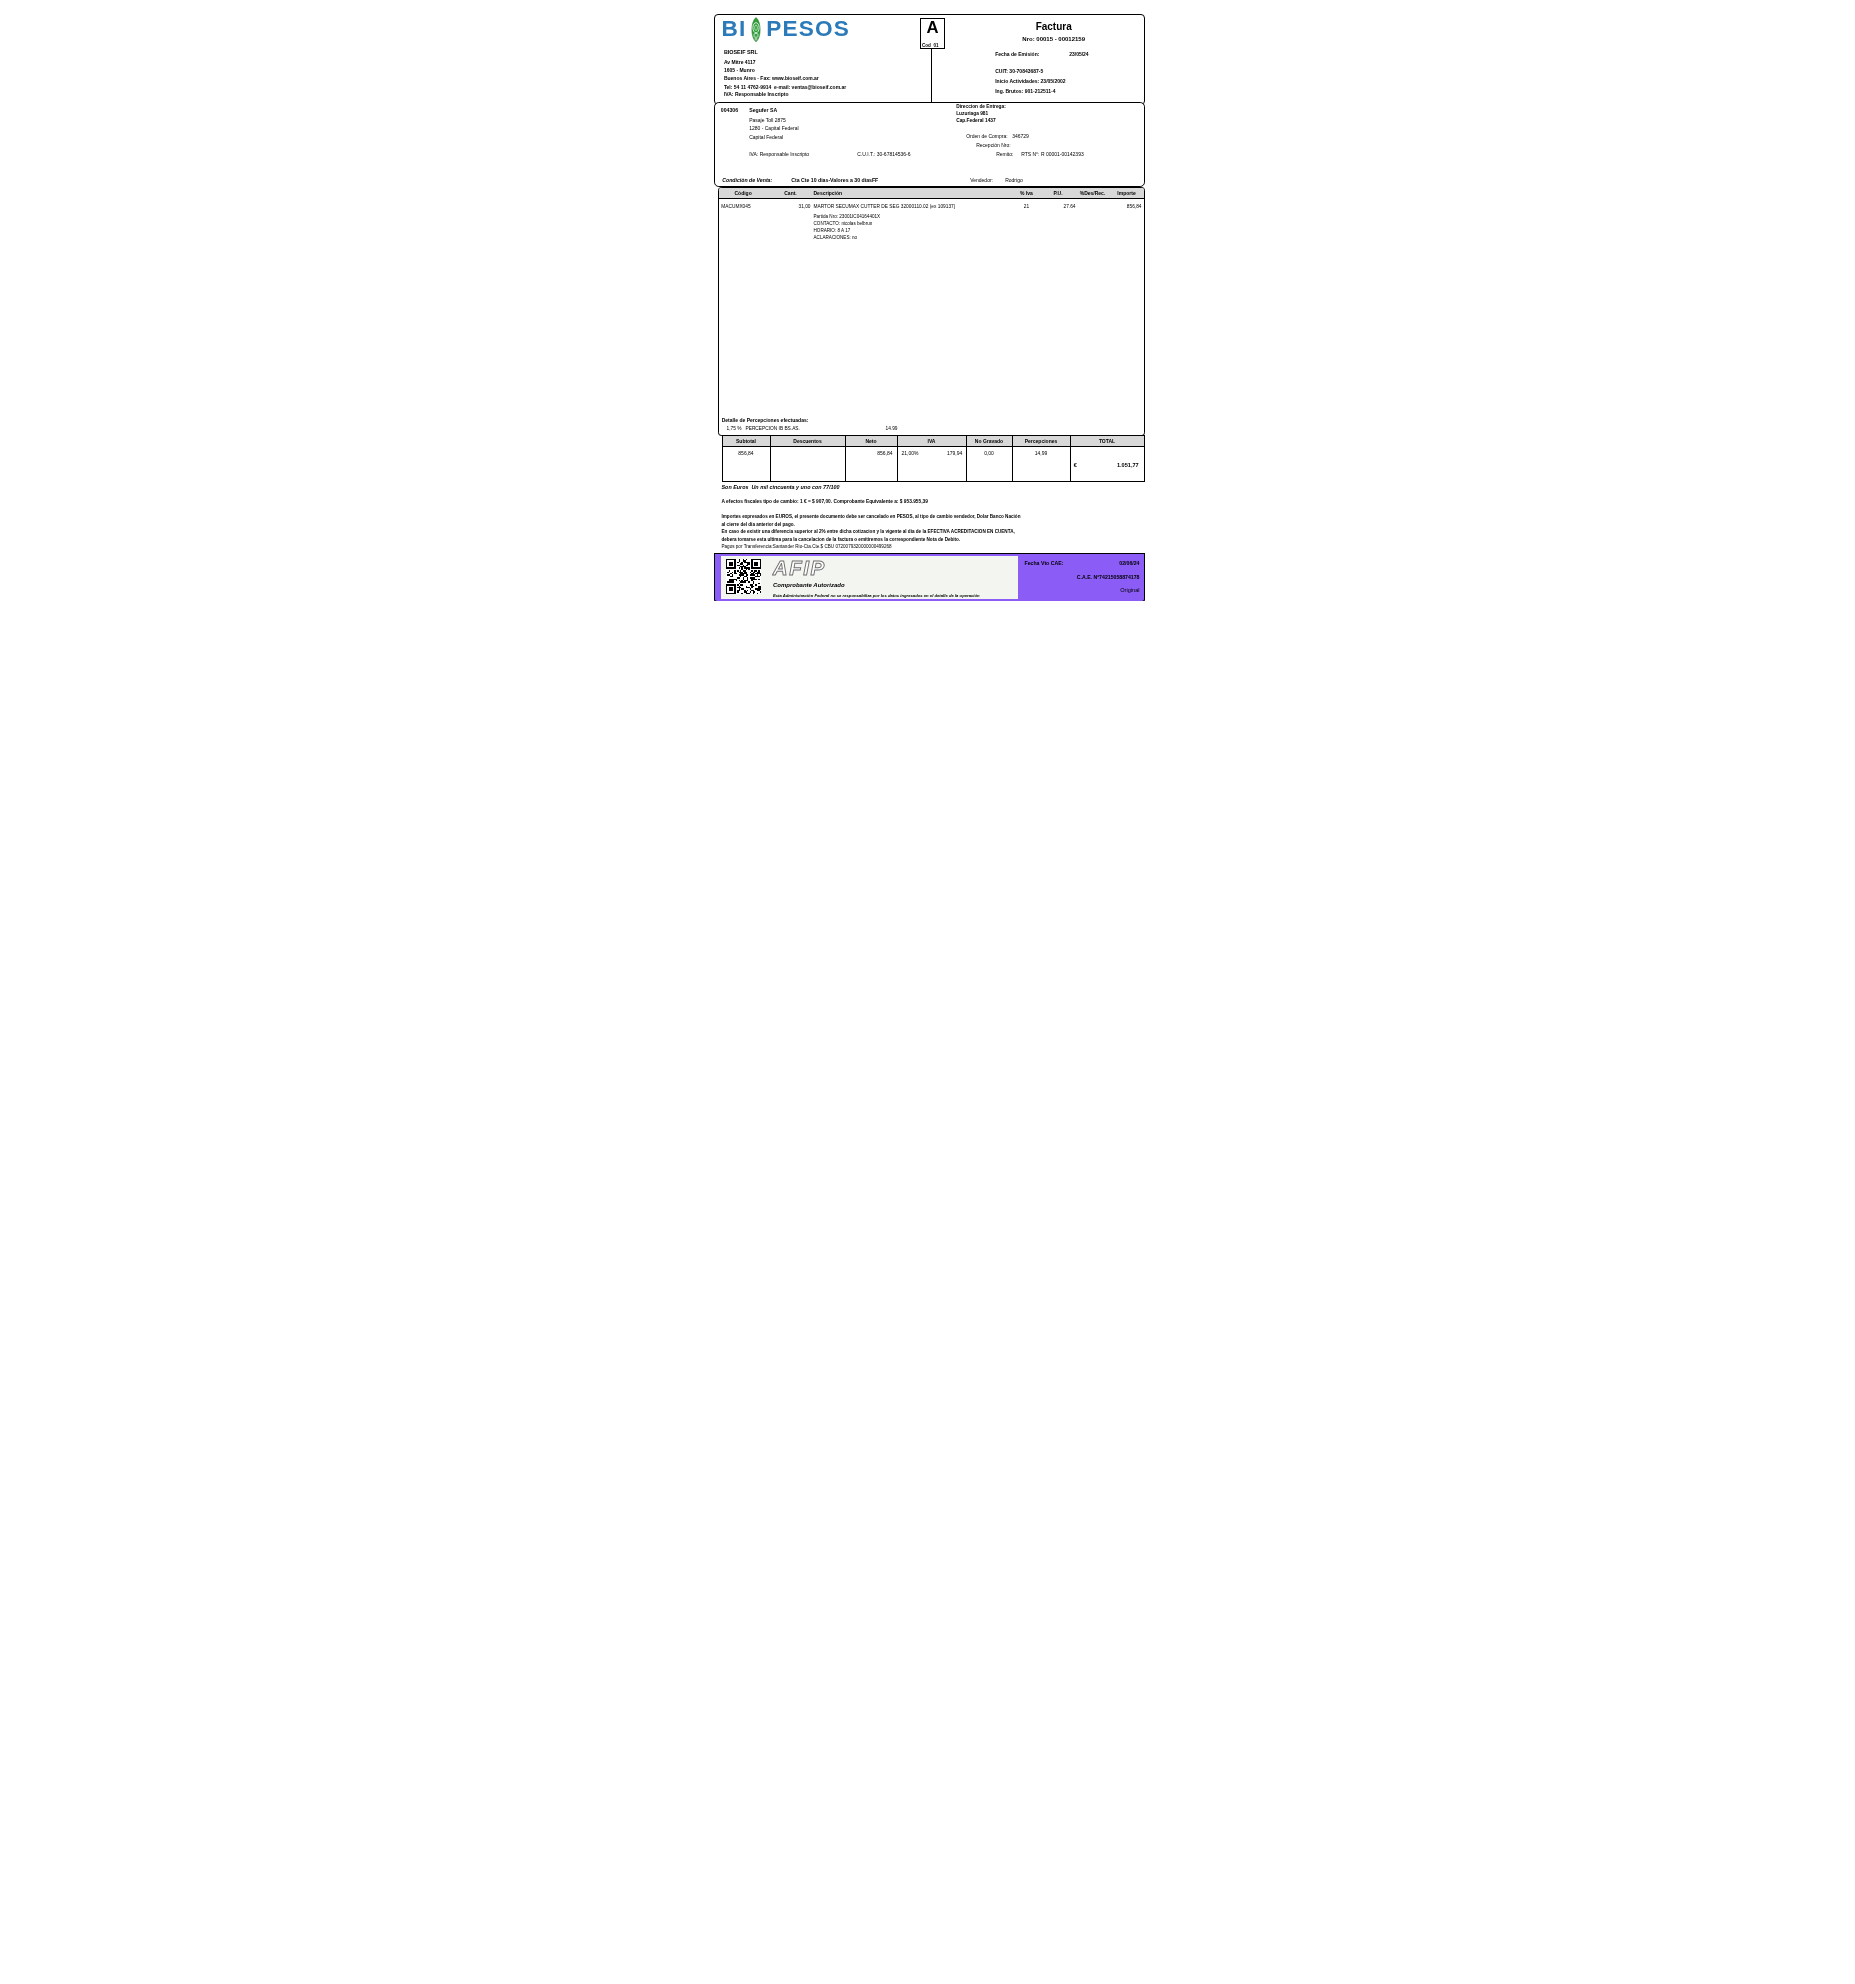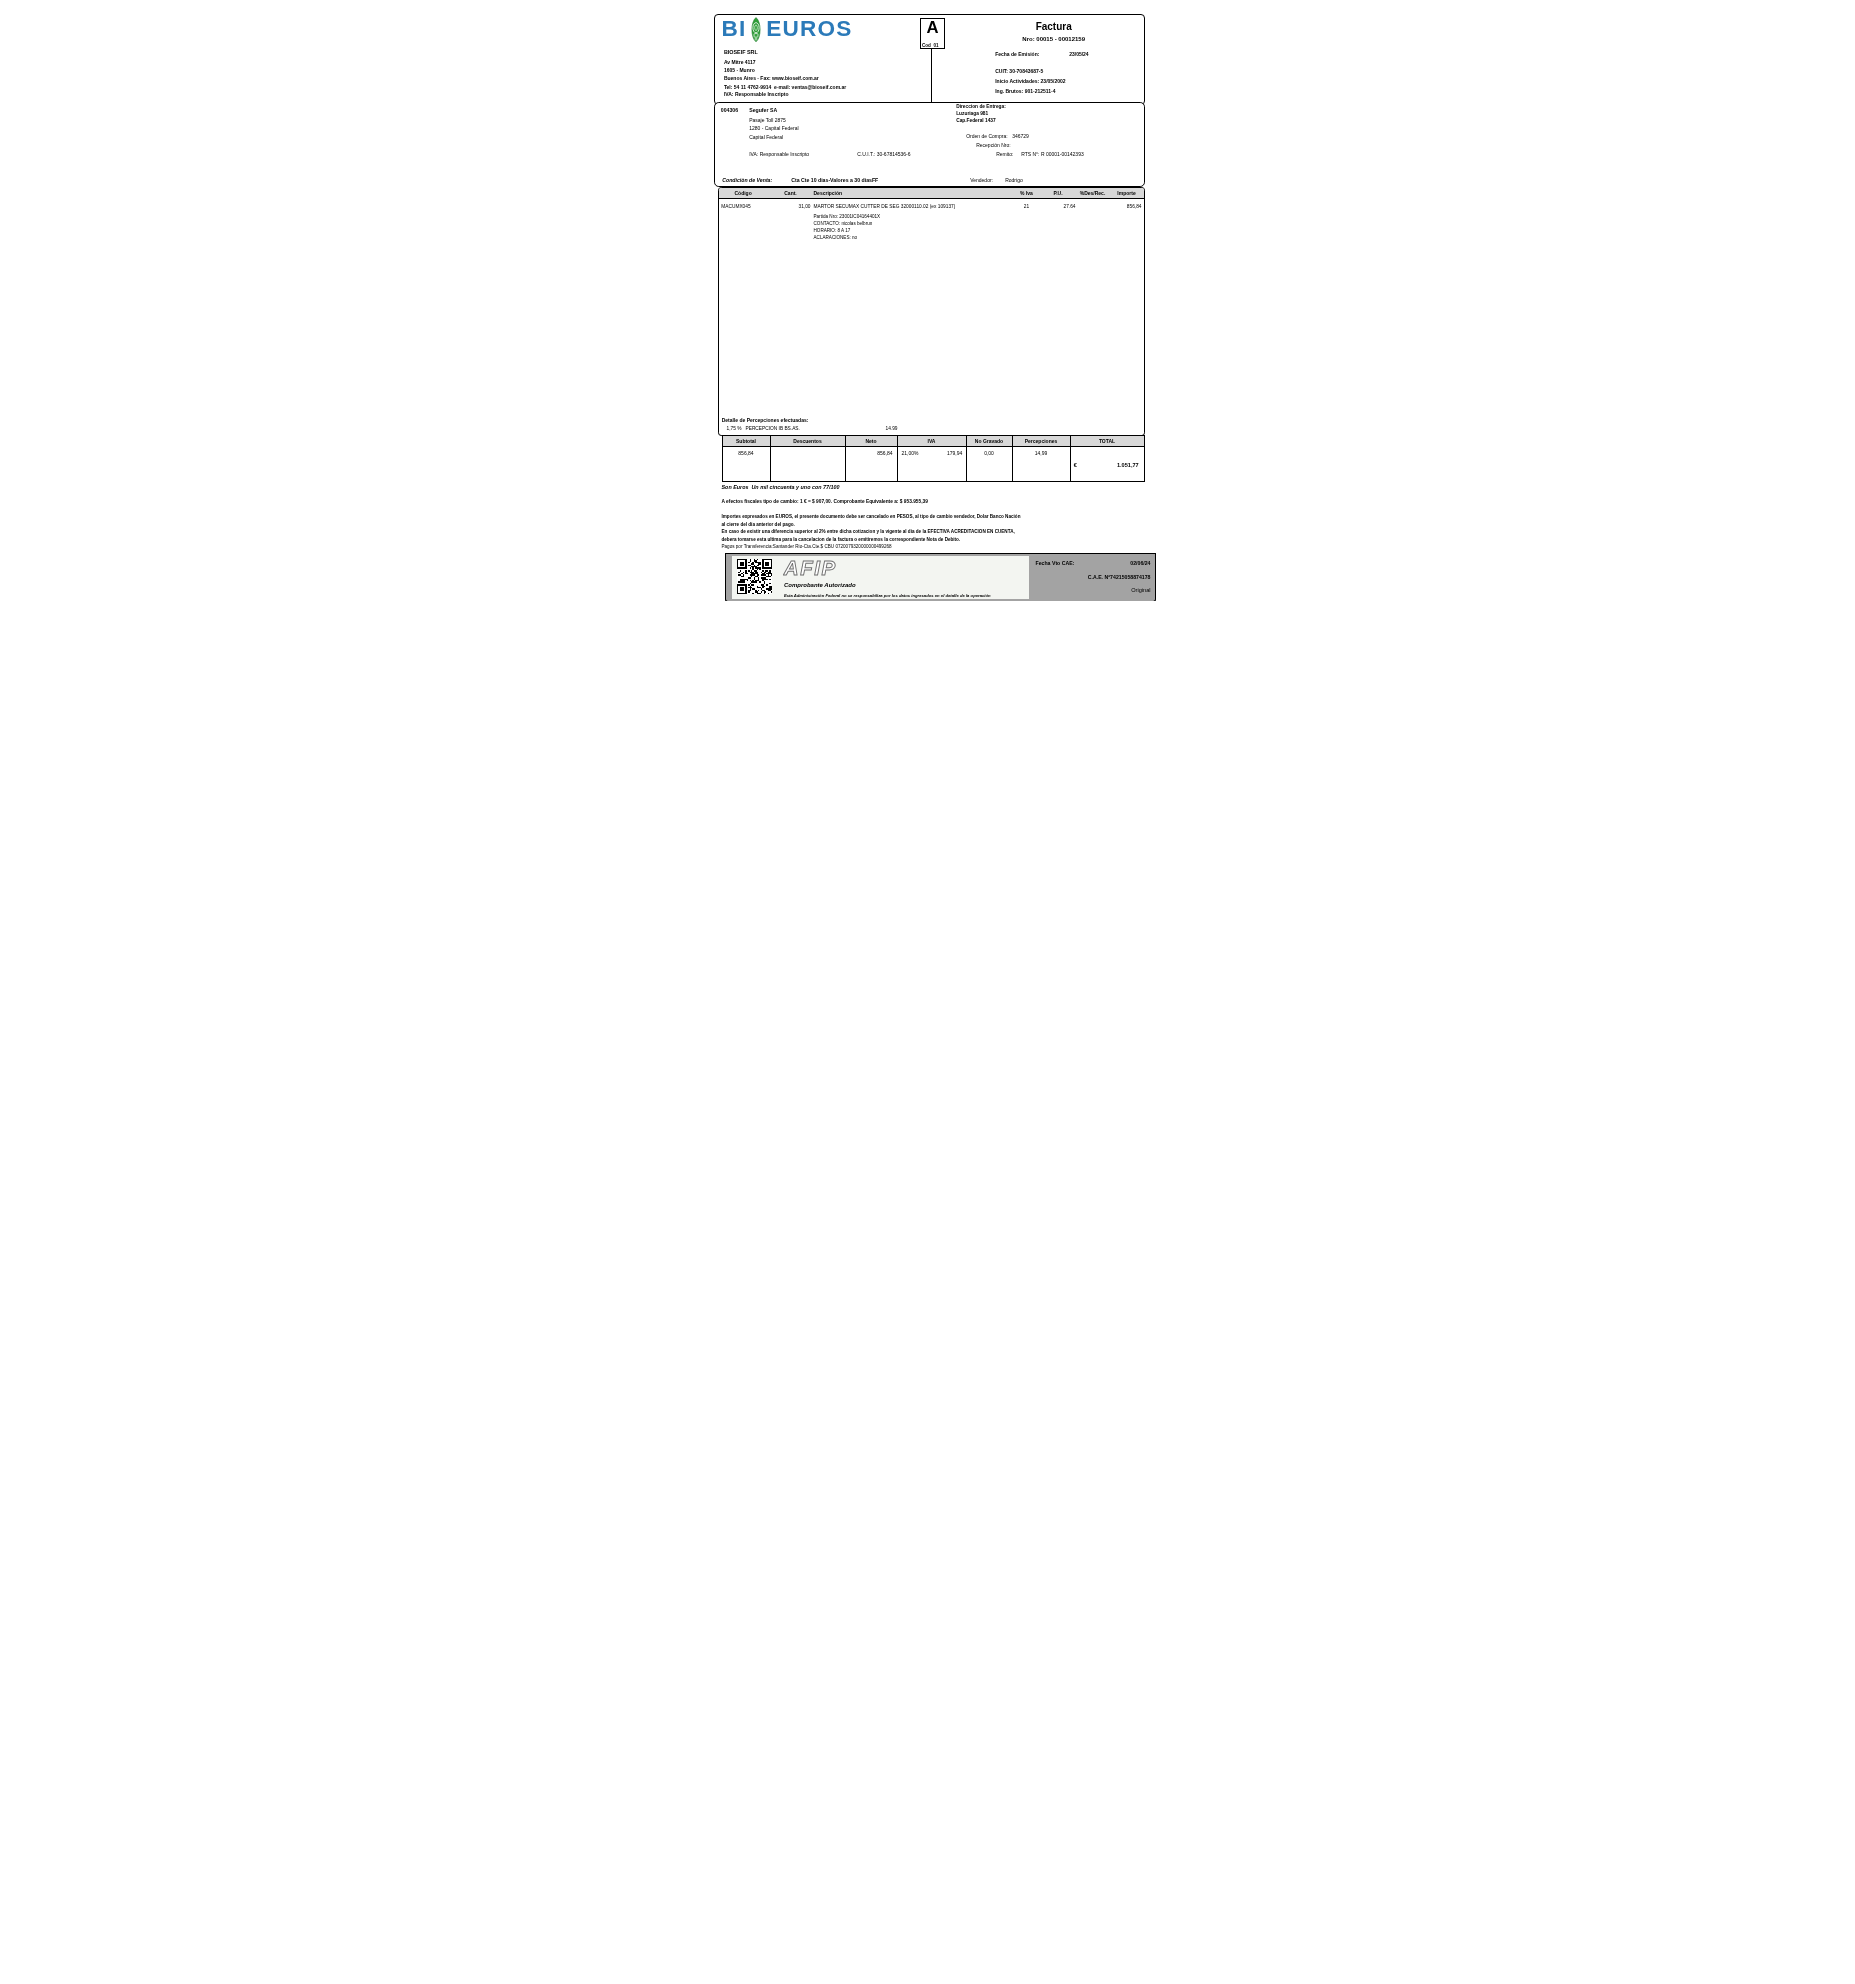--- a/index.html
+++ b/index.html
@@ -22,38 +22,38 @@
           border-radius:2px 2px 0 0;font-weight:bold;font-size:5px;}
   
   .totals{position:absolute;left:26px;top:435px;display:grid;
           grid-template-columns:48px 75px 52px 69px 46px 58px 73px;
           border:1.2px solid #000;background:#fff;}
   .th{background:#d8d8d8;border-right:1.2px solid #000;border-bottom:1.2px solid #000;
       height:10px;line-height:10px;text-align:center;font-weight:bold;font-size:5px;white-space:pre;}
   .tv{border-right:1.2px solid #000;height:34px;font-size:5px;position:relative;white-space:pre;}
   .th:nth-child(7),.tv:last-child{border-right:none;}
   
-  .fbox{position:absolute;left:29px;top:553px;width:429px;height:47px;
-        border:0.8px solid #000;border-bottom:2.4px solid #000;border-radius:0 0 4px 4px;background:#a3a3a3;}
+  .fbox{position:absolute;left:18px;top:553px;width:429px;height:47px;
+        border:0.8px solid #000;border-bottom:2.4px solid #000;border-radius:0 0 4px 4px;background:#8b5cf6;}
   .fband{position:absolute;left:6.4px;top:1.6px;width:297px;height:43px;background:#f3f5f1;}
 </style>
 </head>
 <body>
 
 <div class="page">
 
   <div class="box" style="left:18.7px;top:13.5px;width:429px;height:89px;">
     <div class="logo abs" style="left:6.4px;top:2.4px;">
       <span>BI</span><svg width="18" height="25.4" viewBox="0 0 46 64" style="margin:0 0.8px;">
         <path d="M23,1 C37,12 37,52 23,63 C9,52 9,12 23,1 Z" fill="#2f9e38" stroke="#1d7a28" stroke-width="1.5"></path>
         <ellipse cx="23" cy="27" rx="8" ry="13" fill="none" stroke="#ffffff" stroke-width="2"></ellipse>
         <ellipse cx="23" cy="27" rx="3.5" ry="7" fill="none" stroke="#ffffff" stroke-width="1.5"></ellipse>
         <rect x="18" y="42" width="10" height="9" rx="2" fill="none" stroke="#ffffff" stroke-width="1.8"></rect>
         <circle cx="23" cy="56" r="2.6" fill="none" stroke="#ffffff" stroke-width="1.5"></circle>
-      </svg><span>EUROS</span>
+      </svg><span>PESOS</span>
     </div>
     <div class="abs b" style="left:8.7px;top:34px;font-size:5.4px;">BIOSEIF SRL</div>
     <div class="abs b" style="left:8.7px;top:44px;font-size:5px;">Av Mitre 4117</div>
     <div class="abs b" style="left:8.7px;top:52px;font-size:5px;">1605 - Munro</div>
     <div class="abs b" style="left:8.7px;top:60px;font-size:5px;">Buenos Aires - Fax: www.bioseif.com.ar</div>
     <div class="abs b" style="left:8.7px;top:69px;font-size:5px;">Tel: 54 11 4762-9914  e-mail: ventas@bioseif.com.ar</div>
     <div class="abs b" style="left:8.7px;top:76px;font-size:5px;">IVA: Responsable Inscripto</div>
 
     <div class="abox">
       <div class="ltr">A</div>

